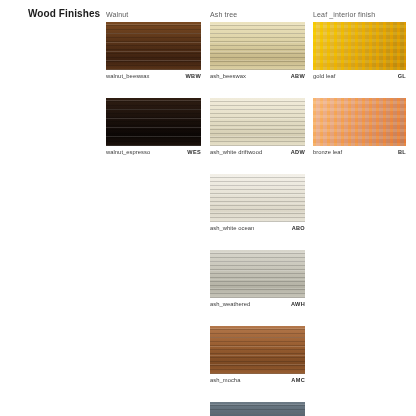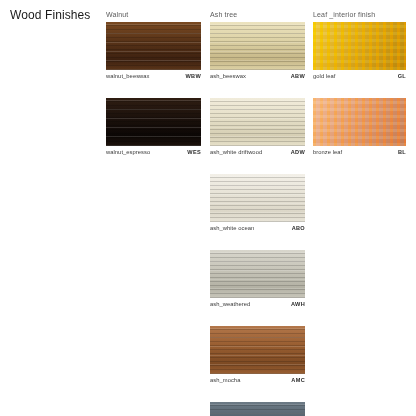--- a/index.html
+++ b/index.html
@@ -18,24 +18,24 @@
 
   #sheet {
     position: absolute;
     inset: 0;
     background: #ffffff;
   }
 
   
   .page-title {
     position: absolute;
-    left: 10px;
+    left: 28px;
     top: 8px;
-    font-size: 12px;
-    font-weight: normal;
+    font-size: 10px;
+    font-weight: bold;
     letter-spacing: 0.1px;
     color: #1a1a1a;
     white-space: nowrap;
   }
 
   
   .column {
     position: absolute;
     top: 8px;
   }

